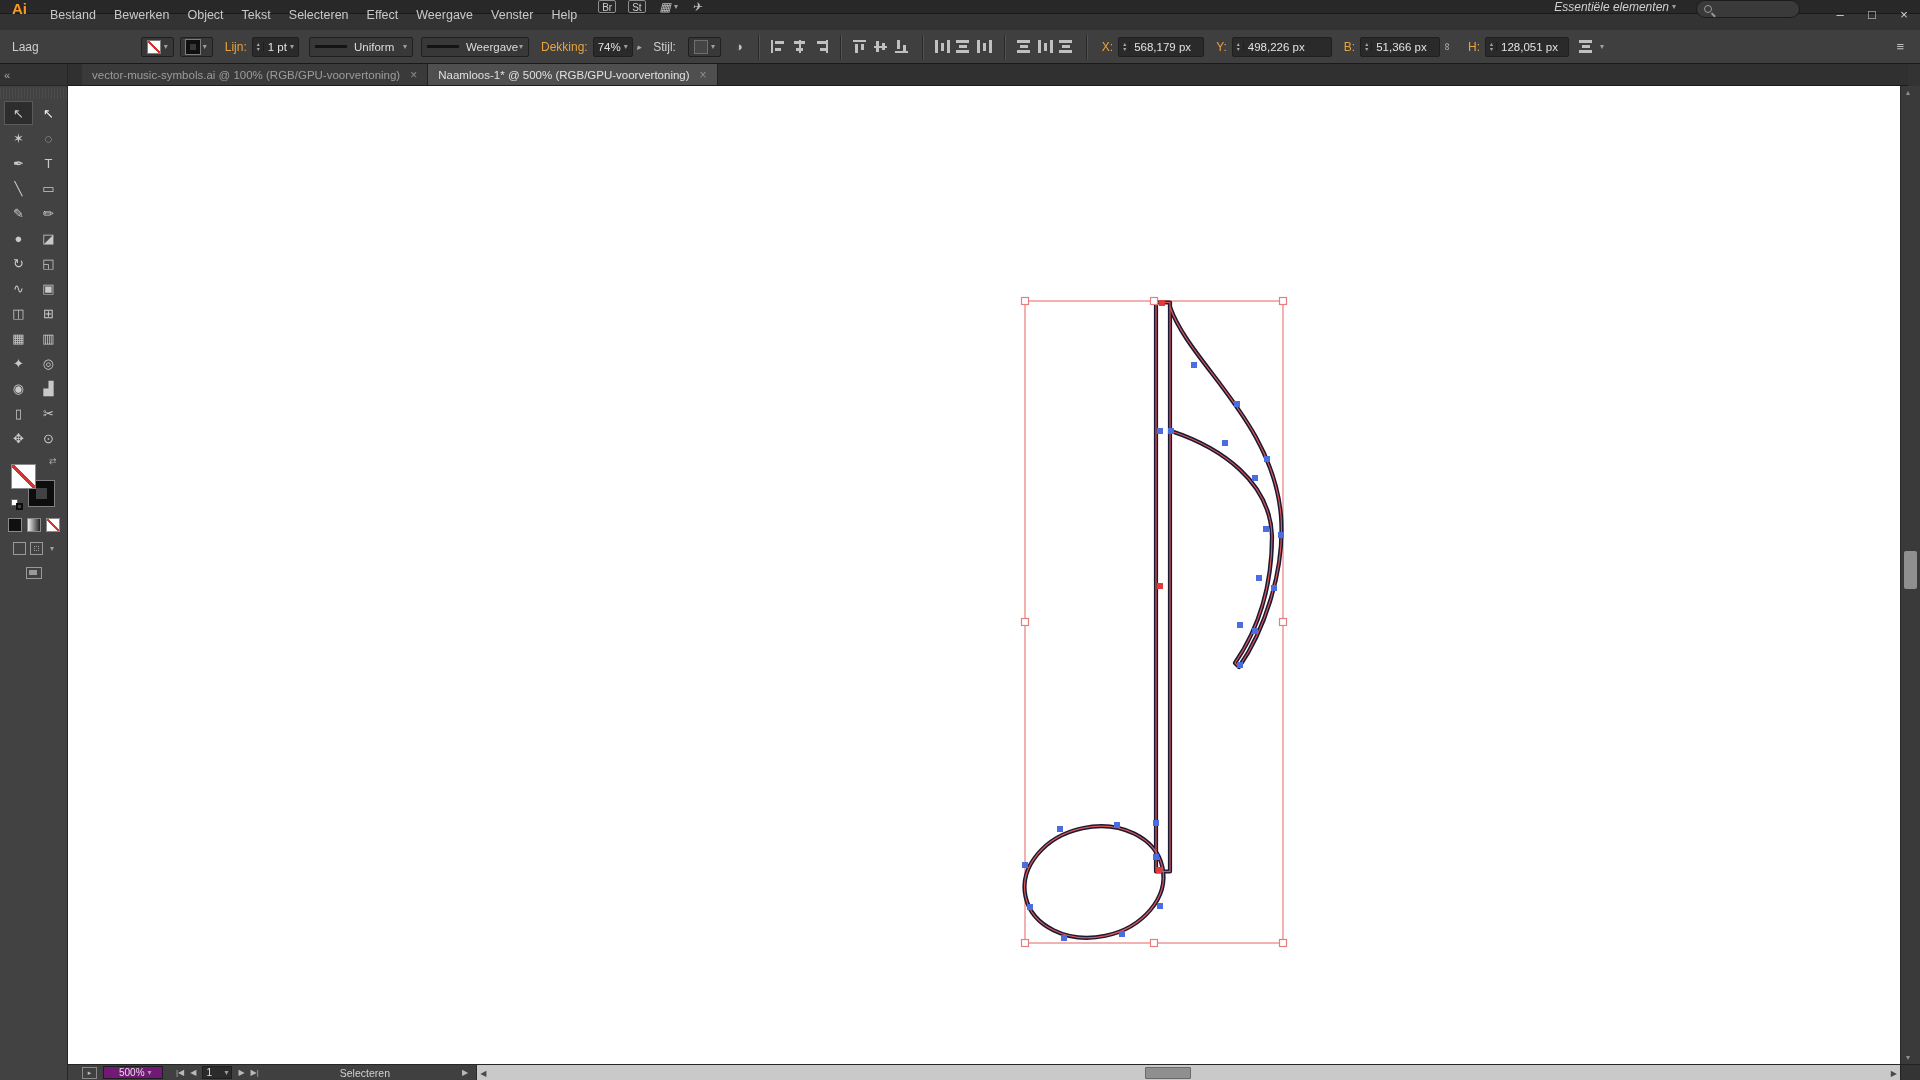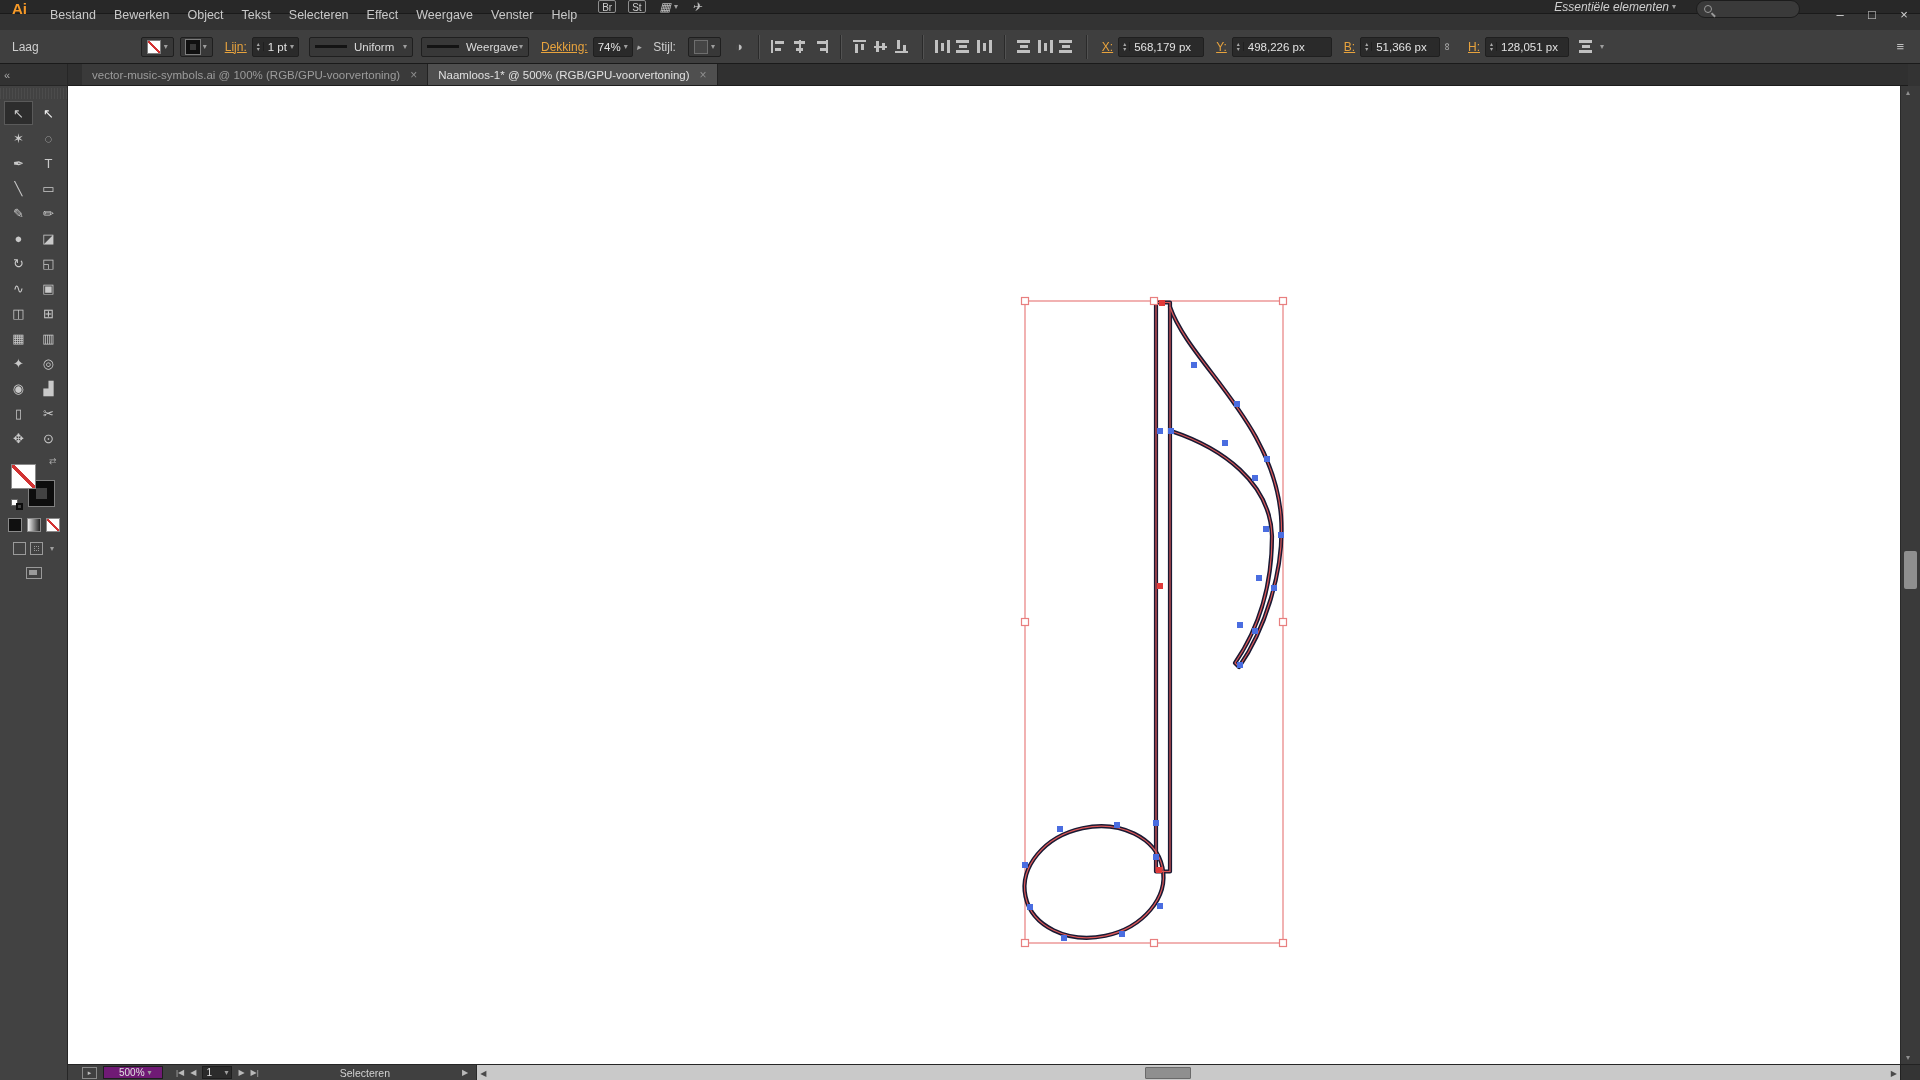--- a/index.html
+++ b/index.html
@@ -30,21 +30,21 @@
   .search{width:104px;height:18px;border:1px solid #1c1c1c;background:#3a3a3a;border-radius:9px;
           display:flex;align-items:center;padding:0 7px;margin-right:24px}
   .lens{width:8px;height:8px;border:1.5px solid #9a9a9a;border-radius:50%;position:relative;display:inline-block}
   .lens::after{content:"";position:absolute;width:5px;height:1.5px;background:#9a9a9a;transform:rotate(45deg);left:6px;top:8px}
   .win{width:32px;text-align:center;line-height:30px;font-size:13px;color:#d6d6d6}
 
   
   .controlbar{position:absolute;left:0;top:30px;right:0;height:34px;background:var(--bar_bg);
               border-bottom:1px solid #1a1a1a;display:flex;align-items:center;font-size:12px;padding:0 10px 0 12px;white-space:nowrap}
   .cb-label{color:#cfcfcf;margin-right:6px}
-  .cb-link{color:var(--accent_link);text-decoration:underline;margin-left:12px;margin-right:5px}
+  .cb-link{color:var(--accent_link);margin-left:12px;margin-right:5px}
   .cb-field{height:20px;background:var(--field_bg);border:1px solid #1f1f1f;display:inline-flex;align-items:center;
             padding:0 4px;border-radius:2px}
   .cb-field .val{font-size:11.5px;color:#e2e2e2;font-style:normal}
   .step{display:inline-flex;flex-direction:column;font-size:6px;line-height:4.5px;color:#a8a8a8;
         margin-right:4px;border-right:1px solid #1f1f1f;padding-right:3px;font-style:normal}
   .step b{font-weight:normal}
   .cb-dd{height:20px;border:1px solid #1f1f1f;background:#383838;display:inline-flex;align-items:center;
          padding:0 5px;border-radius:2px;margin-left:6px}
   .cb-dd .val{font-size:11.5px;color:#dcdcdc;font-style:normal}
   .linesample{width:32px;height:3px;background:#131313;margin-right:7px;display:inline-block}

